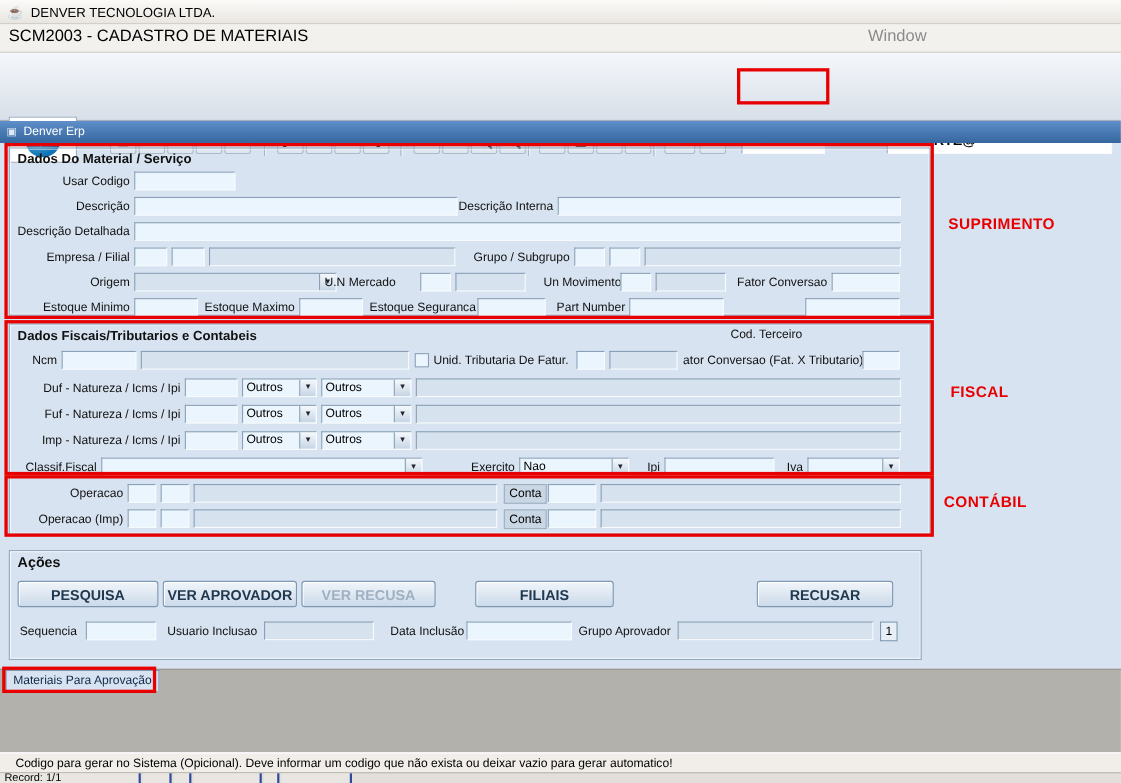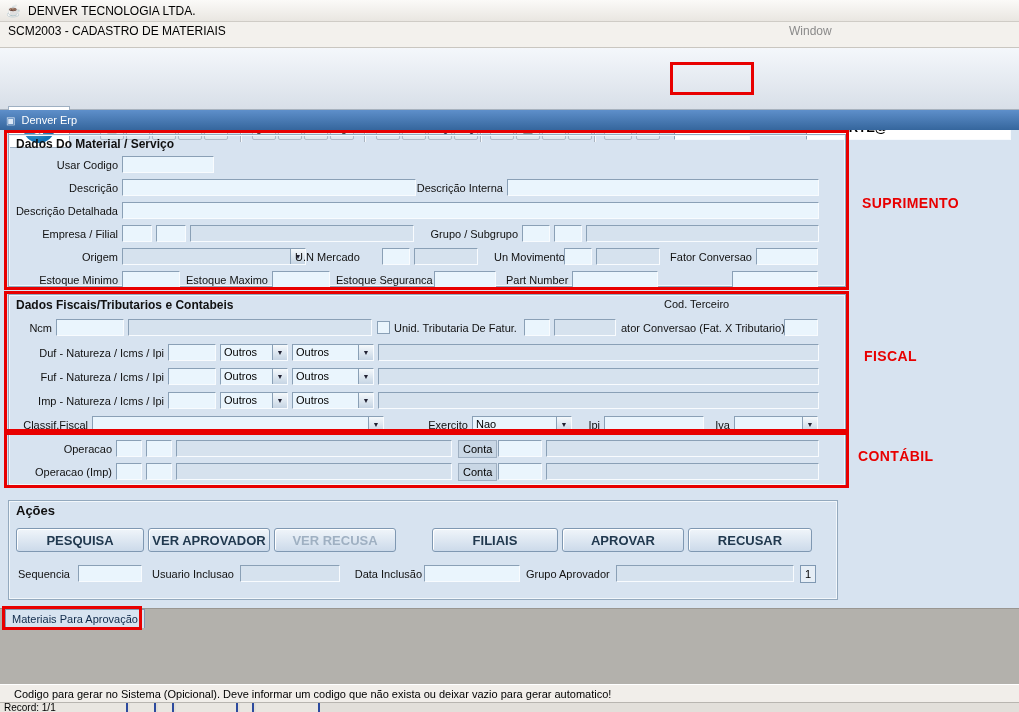--- a/index.html
+++ b/index.html
@@ -4,21 +4,21 @@
 <style>
   * { box-sizing: border-box; }
   body { margin:0; font-family:"Liberation Sans", sans-serif; }
   #screen { position:relative; width:1019px; height:712px; background:#d7e3f0; overflow:hidden; font-size:11px; color:#000; }
   .abs { position:absolute; }
 
   
   .titlebar { left:0; top:0; width:1019px; height:22px; background:linear-gradient(#fbfaf8,#e9e6e1); border-bottom:1px solid #cfccc6; display:flex; align-items:center; gap:6px; padding-left:6px; font-size:12px; }
   .appicon { width:16px; height:16px; display:flex; align-items:center; justify-content:center; font-size:12px; color:#2b5aa0; }
   .menubar { left:0; top:22px; width:1019px; height:26px; background:#f3f1ed; border-bottom:1px solid #c9c6c0; }
-  .menubar .mtext { position:absolute; top:2px; font-size:12px; white-space:nowrap; }
+  .menubar .mtext { position:absolute; top:2px; font-size:15px; white-space:nowrap; }
   .toolbar { left:0; top:48px; width:1019px; height:62px; background:linear-gradient(#f4f7fb,#d8dfe8); border-bottom:1px solid #a8b2be; }
   .logobtn { position:absolute; left:8px; top:58px; width:62px; height:42px; background:#fff; border:1px solid #9fb0c2; display:flex; align-items:center; justify-content:center; }
   .logocircle { width:32px; height:32px; border-radius:50%; background:radial-gradient(circle at 35% 30%, #6fc6e8, #1173b4 70%); color:#fff; font-weight:bold; font-style:italic; font-size:20px; display:flex; align-items:center; justify-content:center; }
   .tbtn { position:absolute; top:68px; width:24px; height:24px; border:1px solid #aebac8; border-radius:2px; background:linear-gradient(#fdfefe,#dee6ee); display:flex; align-items:center; justify-content:center; font-size:12px; color:#333; }
   .tbtn.dis { color:#a9a9a9; }
   .tsep { position:absolute; top:66px; width:2px; height:28px; border-left:1px solid #aab4c0; border-right:1px solid #f6f9fc; }
   .mag { position:relative; width:9px; height:9px; border:2px solid #343c55; border-radius:50%; display:inline-block; }
   .mag::after { content:""; position:absolute; width:6px; height:2px; background:#343c55; transform:rotate(45deg); right:-5px; bottom:-3px; }
   .screencode { position:absolute; left:674px; top:66px; width:76px; height:26px; background:#fff; border:1px solid; border-color:#8aa0b6 #f8fbfe #f8fbfe #8aa0b6; font-weight:bold; font-size:13px; color:#16335a; display:flex; align-items:center; justify-content:center; }
   .userlbl { position:absolute; left:762px; top:74px; font-size:11px; color:#222; }
@@ -260,21 +260,20 @@
   <div class="fld" style="left:498px; top:463px; width:44px;"></div>
   <div class="fld dis" style="left:546px; top:463px; width:273px;"></div>
 
   <div class="gbox" style="left:8px; top:500px; width:830px; height:100px;"></div>
   <div class="gtitle" style="left:16px; top:503px; font-size:13px;">Ações</div>
 
   <div class="btn" style="left:16px; top:528px; width:128px;">PESQUISA</div>
   <div class="btn" style="left:148px; top:528px; width:122px;">VER APROVADOR</div>
   <div class="btn dis" style="left:274px; top:528px; width:122px;">VER RECUSA</div>
   <div class="btn" style="left:432px; top:528px; width:126px;">FILIAIS</div>
-  <div class="btn" style="left:562px; top:528px; width:122px;">APROVAR</div>
   <div class="btn" style="left:688px; top:528px; width:124px;">RECUSAR</div>
 
   <div class="lbl left" style="left:18px; top:568px; width:56px;">Sequencia</div>
   <div class="fld" style="left:78px; top:565px; width:64px;"></div>
   <div class="lbl left" style="left:152px; top:568px; width:86px;">Usuario Inclusao</div>
   <div class="fld dis" style="left:240px; top:565px; width:100px;"></div>
   <div class="lbl left" style="left:348px; top:568px; width:74px;text-align:right;">Data Inclusão</div>
   <div class="fld" style="left:424px; top:565px; width:96px;"></div>
   <div class="lbl left" style="left:526px; top:568px; width:88px;">Grupo Aprovador</div>
   <div class="fld dis" style="left:616px; top:565px; width:178px;"></div>

